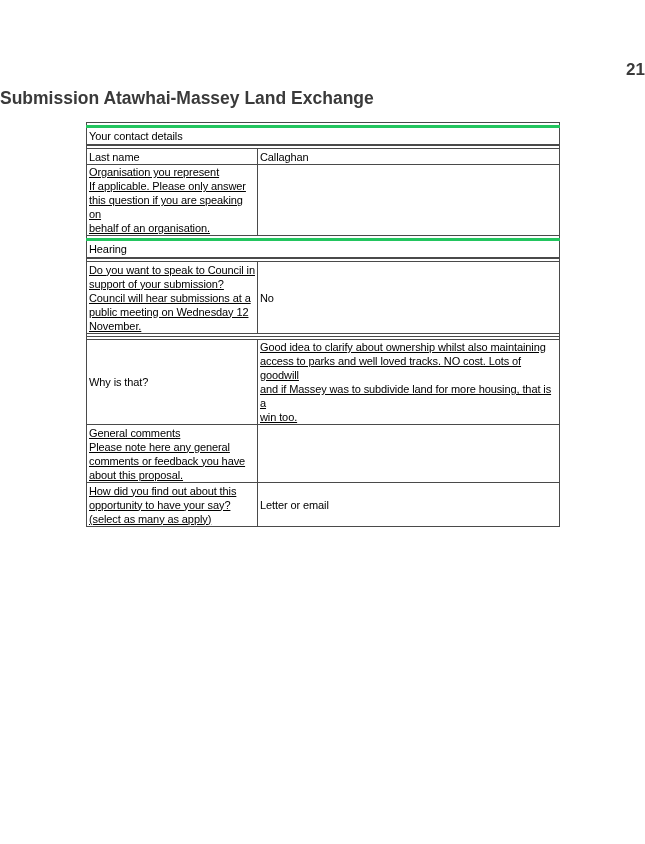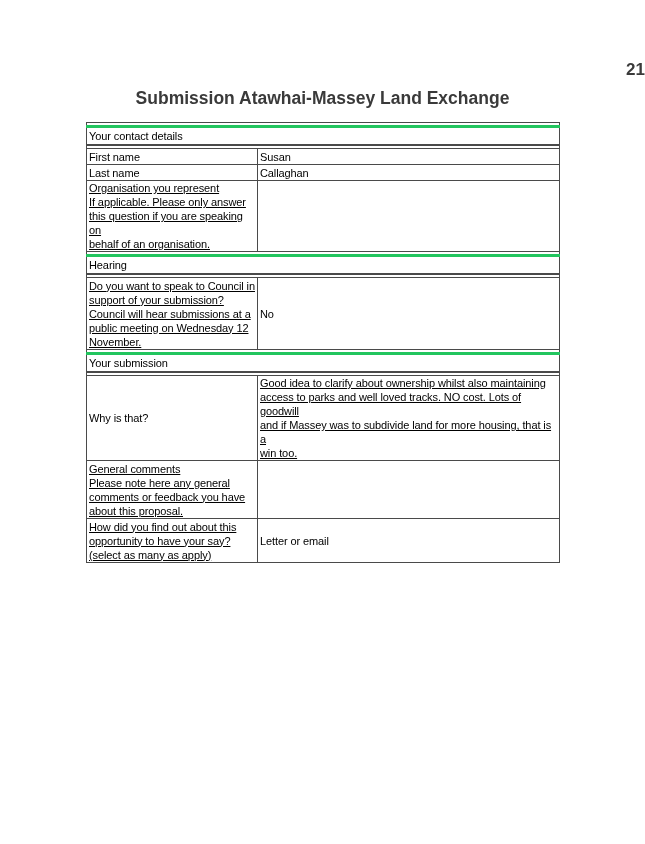--- a/index.html
+++ b/index.html
@@ -24,21 +24,20 @@
       font-family: "Liberation Sans", sans-serif;
       font-weight: bold;
       font-size: 17px;
       color: #3a3a3a;
     }
     .page-title {
       position: absolute;
       top: 88px;
       left: 0;
       width: 645px;
-      text-align: center;
       font-family: "Liberation Sans", sans-serif;
       font-weight: bold;
       font-size: 17.5px;
       color: #3a3a3a;
     }
     table.form {
       position: absolute;
       top: 122px;
       left: 86px;
       width: 473px;
@@ -97,24 +96,20 @@
         <td colspan="2"></td>
       </tr>
   <tr class="section">
     <td colspan="2">Your contact details</td>
   </tr>
   <tr class="spacer">
         <td colspan="2"></td>
       </tr>
 
   <tr class="row-1">
-    <td>First name</td>
-    <td>Susan</td>
-  </tr>
-  <tr class="row-1">
     <td>Last name</td>
     <td>Callaghan</td>
   </tr>
   <tr class="row-4">
     <td class="multiline">
       <span>Organisation you represent</span>
       <span>If applicable. Please only answer</span>
       <span>this question if you are speaking on</span>
       <span>behalf of an organisation.</span>
     </td>
@@ -138,23 +133,20 @@
       <span>Council will hear submissions at a</span>
       <span>public meeting on Wednesday 12</span>
       <span>November.</span>
     </td>
     <td>No</td>
   </tr>
 
   <tr class="spacer">
         <td colspan="2"></td>
       </tr>
-  <tr class="section">
-    <td colspan="2">Your submission</td>
-  </tr>
   <tr class="spacer">
         <td colspan="2"></td>
       </tr>
 
   <tr class="row-4b">
     <td>Why is that?</td>
     <td class="multiline">
       <span>Good idea to clarify about ownership whilst also maintaining</span>
       <span>access to parks and well loved tracks. NO cost. Lots of goodwill</span>
       <span>and if Massey was to subdivide land for more housing, that is a</span>

